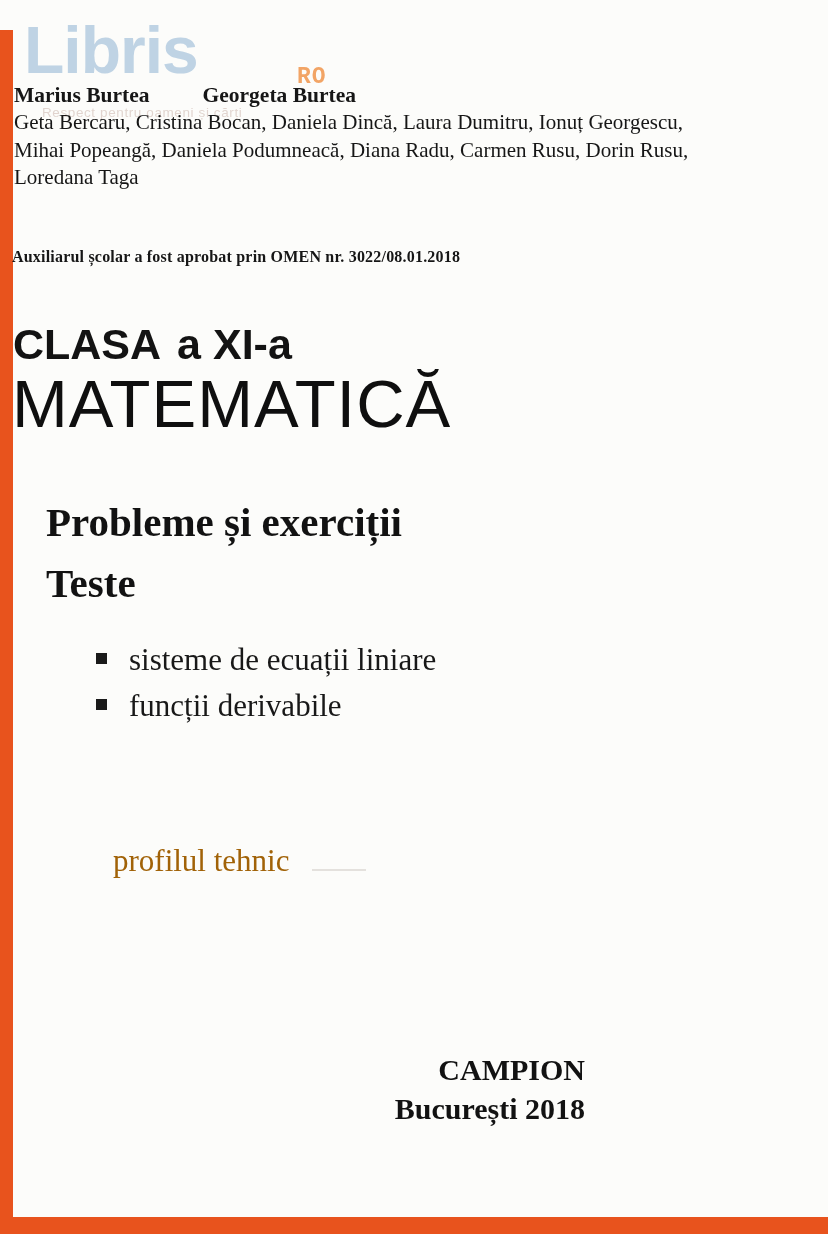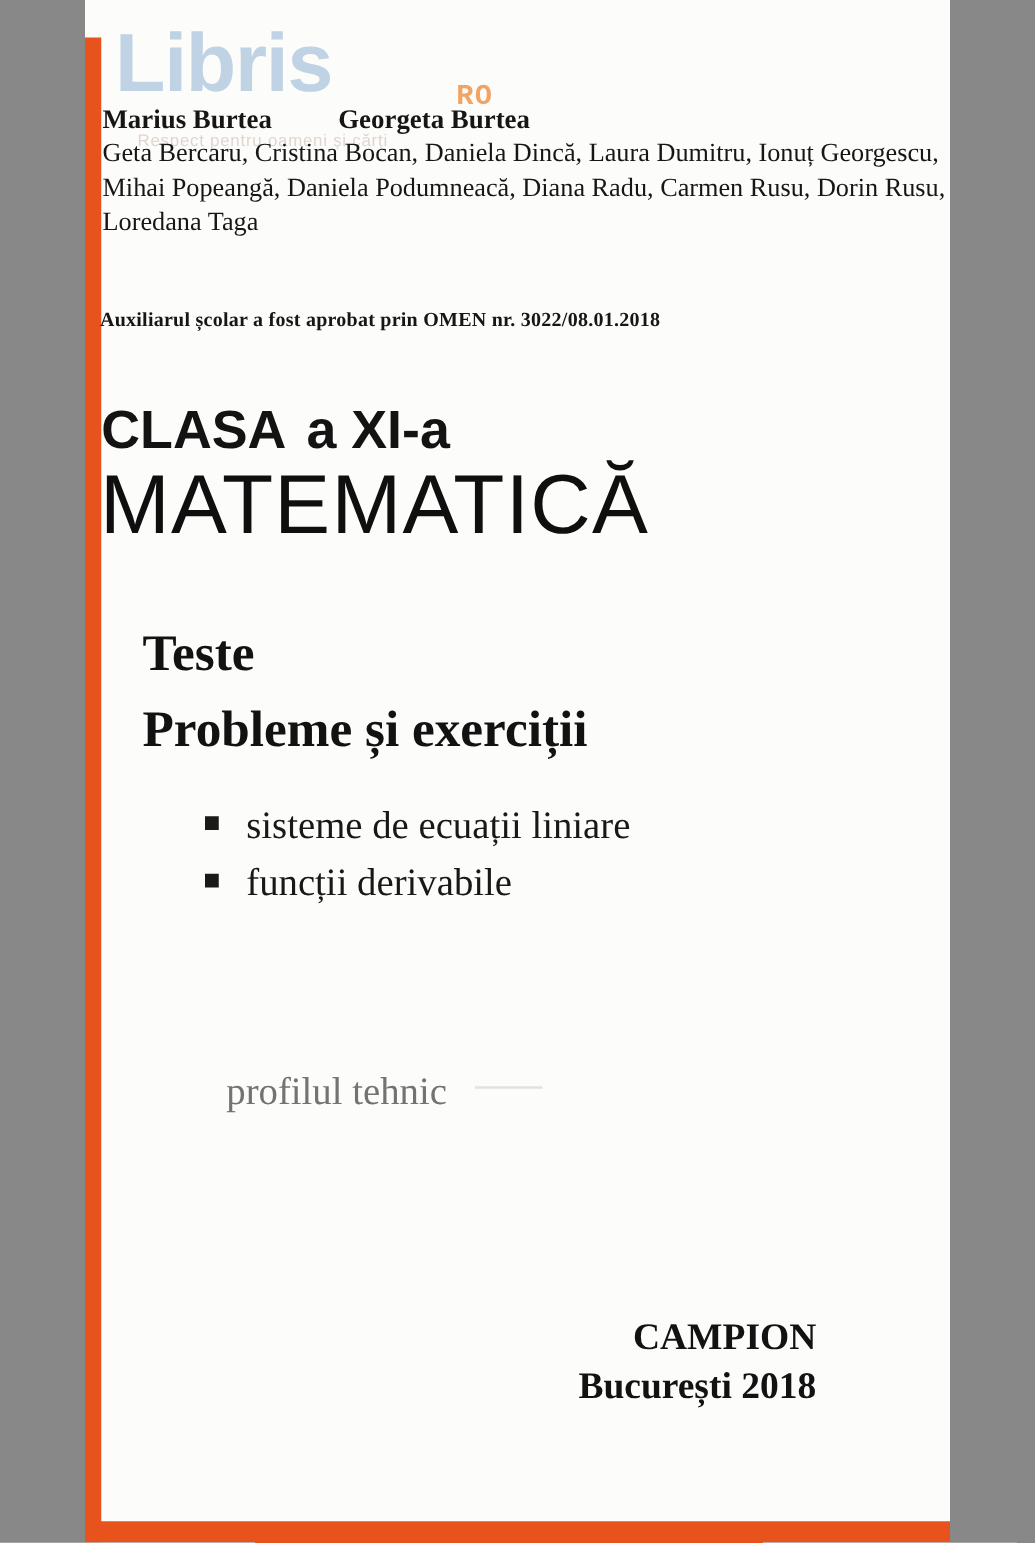--- a/index.html
+++ b/index.html
@@ -1,18 +1,18 @@
 <!DOCTYPE html>
 <html><head>
 <meta charset="utf-8">
 <style>
   html,body{margin:0;padding:0;background:#888;}
   .page{
     position:relative;
-    width:692px;height:1234px;
+    width:828px;height:1234px;
     margin:0 auto;
     background:#fcfcfa;
     overflow:hidden;
     font-family:"Liberation Serif", serif;
     color:#161616;
   }
   
   .edge-left{
     position:absolute;left:0;top:30px;width:13px;height:1204px;
     background:#e8531d;
@@ -72,21 +72,21 @@
   .topic-row{display:flex;align-items:flex-start;margin-bottom:10px;}
   .bullet{
     flex:0 0 auto;width:11px;height:11px;background:#1a1a1a;
     margin-top:11px;margin-right:22px;
   }
   .topic-text{
     font-size:31px;line-height:36px;max-width:402px;color:#181818;
   }
   .profile{
     position:absolute;left:113px;top:843px;
-    font-size:31px;white-space:nowrap;color:#737373;margin-top:12px;
+    font-size:31px;white-space:nowrap;color:#a16207;
   }
   .profile-line{
     position:absolute;left:312px;top:869px;width:54px;height:2px;
     background:#e4e1dd;
   }
   .publisher{
     position:absolute;left:185px;top:1050px;width:400px;
     text-align:right;font-weight:bold;font-size:30px;line-height:39px;
     color:#121212;
   }
@@ -114,22 +114,22 @@
 
   <div class="approval">Auxiliarul școlar a fost aprobat prin OMEN nr. 3022/08.01.2018</div>
 
   <div class="grade">
     <span>CLASA</span><span class="suffix">a XI-a</span>
   </div>
 
   <div class="subject">MATEMATICĂ</div>
 
   <div class="subtitle">
+    <div>Probleme și exerciții</div>
     <div>Teste</div>
-    <div>Probleme și exerciții</div>
   </div>
 
   <div class="topics">
     <div class="topic-row">
       <span class="bullet"></span>
       <span class="topic-text">sisteme de ecuații liniare</span>
     </div>
     <div class="topic-row">
       <span class="bullet"></span>
       <span class="topic-text">funcții derivabile</span>

